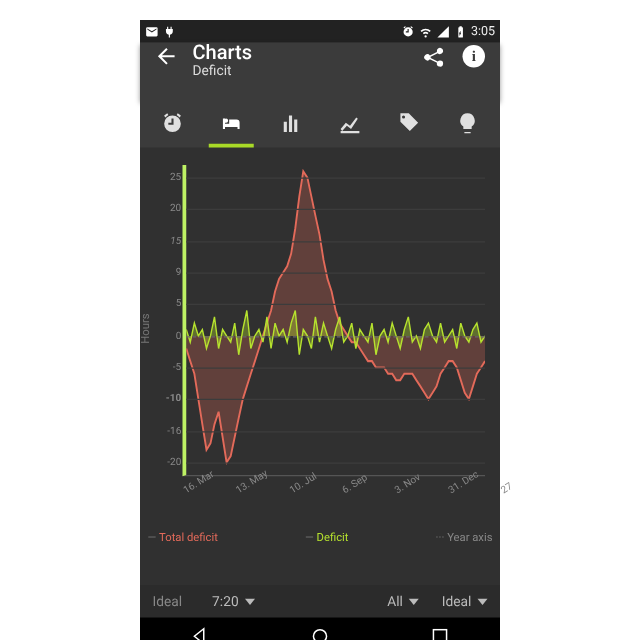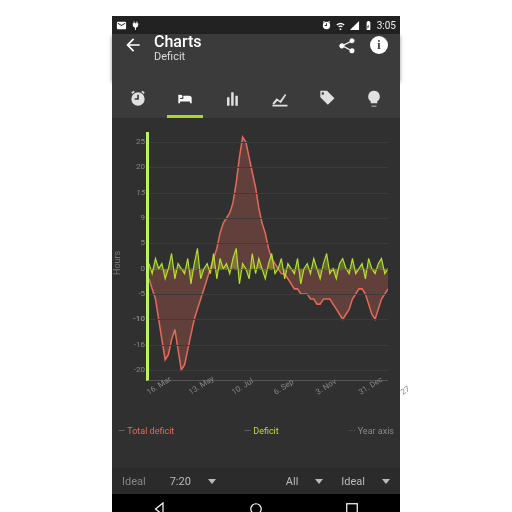--- a/index.html
+++ b/index.html
@@ -34,21 +34,21 @@
   .grid.zero{border-top:1px dashed #6a6a6a}
   .xtick{position:absolute;bottom:-18px;color:#888;font-size:8px;transform:rotate(-32deg);transform-origin:left top;white-space:nowrap}
   svg.lines{position:absolute;left:0;top:0;width:100%;height:100%}
   .legend{position:absolute;left:0;right:0;bottom:0;display:flex;justify-content:space-between;gap:16px;color:#777;font-size:9px}
   .legend .td{color:#e36a5a}
   .legend .df{color:#b6e22e}
   .legend .za{color:#888}
   
   .controls{position:absolute;left:0;right:0;bottom:34px;height:26px;display:flex;align-items:center;color:#bbb;font-size:11px;padding:0 10px;background:#2b2b2b}
   .controls .lbl{color:#888;margin-right:24px}
-  .dd{display:flex;align-items:center;gap:17px}
+  .dd{display:flex;align-items:center;gap:5px}
   .dd .caret{width:0;height:0;border-left:4px solid transparent;border-right:4px solid transparent;border-top:5px solid #bbb}
   .controls .sp{flex:1}
   .controls .gap{width:18px}
   
   .nav{position:absolute;left:0;right:0;bottom:0;height:34px;background:#000;display:flex;align-items:center;justify-content:space-around}
   .nav svg{width:18px;height:18px;fill:none;stroke:#fff;stroke-width:1.6}
 </style>
 </head>
 <body>
 

